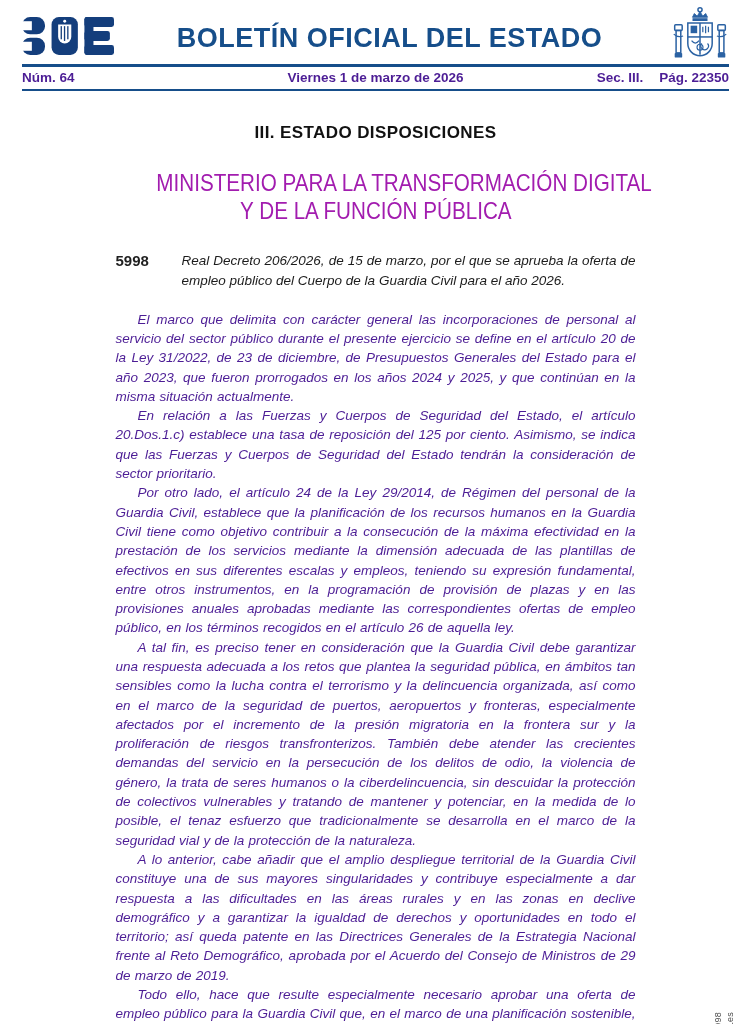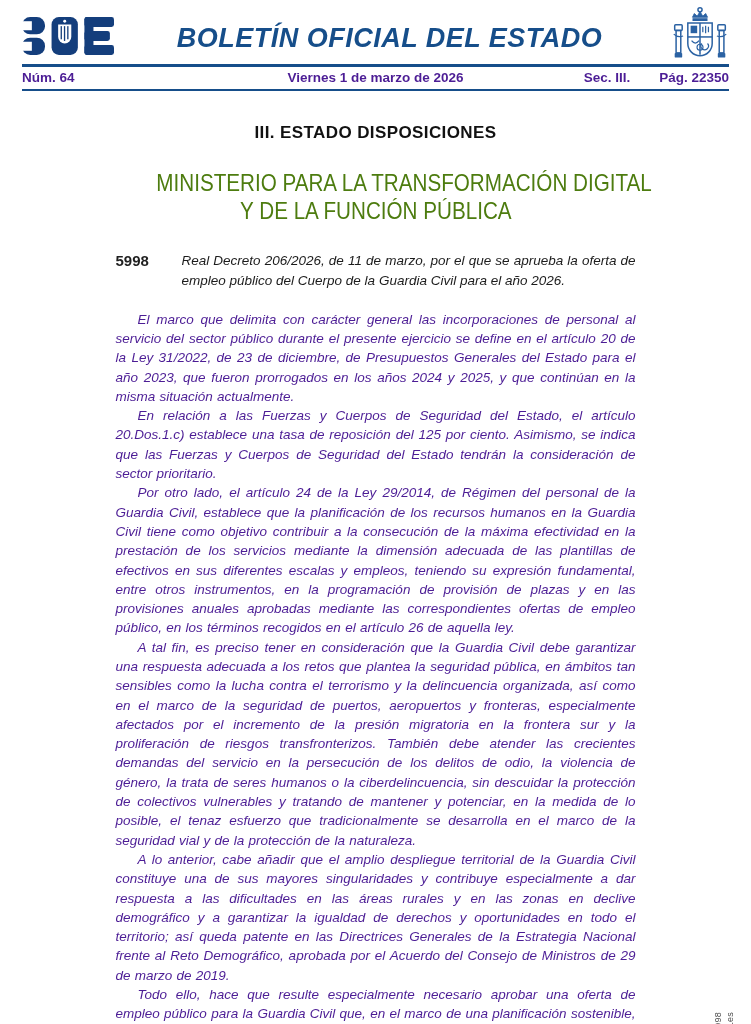--- a/index.html
+++ b/index.html
@@ -4,48 +4,48 @@
 <style>
   html,body{margin:0;padding:0;}
   body{
     width:751px;height:1024px;position:relative;overflow:hidden;
     background:#ffffff;
     font-family:"Liberation Sans","DejaVu Sans",sans-serif;
     color:#1f1f1f;
   }
   .page-header{
     display:flex;align-items:center;
-    padding:14px 22px 0 22px;height:62px;box-sizing:border-box;font-style:italic;
+    padding:14px 22px 0 22px;height:62px;box-sizing:border-box;
   }
   .boe-logo{flex:0 0 auto;}
   .masthead-title{
     flex:1;text-align:center;
     color:#164e8a;font-weight:bold;font-size:27px;letter-spacing:.5px;
     padding-right:6px;
   }
   .escudo{flex:0 0 auto;}
   .rule{border:0;margin:0 22px;background:#164e8a;}
   .rule-thick{height:3px;margin-top:2px;}
   .rule-thin{height:2px;}
   .meta-row{
     display:flex;align-items:center;justify-content:space-between;
     margin:0 22px;padding:3px 0 4px 0;
     color:#4c1d95;font-weight:bold;font-size:13.5px;
   }
   .meta-center{position:absolute;left:0;right:0;text-align:center;pointer-events:none;}
   .meta-row{position:relative;}
-  .meta-right{display:flex;gap:29px;}
+  .meta-right{display:flex;gap:16px;}
   .content{width:520px;margin:0 auto;}
   .section-heading{
     text-align:center;font-weight:bold;font-size:17px;color:#111;
     letter-spacing:.4px;margin-top:32px;
   }
   .ministry-heading{
     text-align:center;margin-top:26px;line-height:1.17;
-    font-size:24px;font-weight:400;color:#4d7c0f;
+    font-size:24px;font-weight:400;color:#a21caf;
   }
   .ministry-heading .squeeze{
     display:inline-block;transform:scaleX(.86);transform-origin:center;
     white-space:nowrap;
   }
   .item-row{display:flex;margin-top:26px;}
   .item-number{flex:0 0 66px;font-weight:bold;font-size:15px;padding-top:1px;}
   .item-summary{
     flex:1;font-style:italic;font-size:13.5px;line-height:1.5;
     text-align:justify;color:#1c1c1c;
@@ -138,21 +138,21 @@
 <main class="content">
   <div class="section-heading">III. ESTADO DISPOSICIONES</div>
 
   <div class="ministry-heading">
     <span class="squeeze">MINISTERIO PARA LA TRANSFORMACIÓN DIGITAL</span><br>
     <span class="squeeze">Y DE LA FUNCIÓN PÚBLICA</span>
   </div>
 
   <div class="item-row">
     <span class="item-number">5998</span>
-    <span class="item-summary">Real Decreto 206/2026, de 11 de marzo, por el que se aprueba la oferta de empleo público del Cuerpo de la Guardia Civil para el año 2026.</span>
+    <span class="item-summary">Real Decreto 206/2026, de 15 de marzo, por el que se aprueba la oferta de empleo público del Cuerpo de la Guardia Civil para el año 2026.</span>
   </div>
 
   <div class="paragraphs">
       <p class="body-par">El marco que delimita con carácter general las incorporaciones de personal al servicio del sector público durante el presente ejercicio se define en el artículo 20 de la Ley 31/2022, de 23 de diciembre, de Presupuestos Generales del Estado para el año 2023, que fueron prorrogados en los años 2024 y 2025, y que continúan en la misma situación actualmente.</p>
       <p class="body-par">En relación a las Fuerzas y Cuerpos de Seguridad del Estado, el artículo 20.Dos.1.c) establece una tasa de reposición del 125 por ciento. Asimismo, se indica que las Fuerzas y Cuerpos de Seguridad del Estado tendrán la consideración de sector prioritario.</p>
       <p class="body-par">Por otro lado, el artículo 24 de la Ley 29/2014, de Régimen del personal de la Guardia Civil, establece que la planificación de los recursos humanos en la Guardia Civil tiene como objetivo contribuir a la consecución de la máxima efectividad en la prestación de los servicios mediante la dimensión adecuada de las plantillas de efectivos en sus diferentes escalas y empleos, teniendo su expresión fundamental, entre otros instrumentos, en la programación de provisión de plazas y en las provisiones anuales aprobadas mediante las correspondientes ofertas de empleo público, en los términos recogidos en el artículo 26 de aquella ley.</p>
       <p class="body-par">A tal fin, es preciso tener en consideración que la Guardia Civil debe garantizar una respuesta adecuada a los retos que plantea la seguridad pública, en ámbitos tan sensibles como la lucha contra el terrorismo y la delincuencia organizada, así como en el marco de la seguridad de puertos, aeropuertos y fronteras, especialmente afectados por el incremento de la presión migratoria en la frontera sur y la proliferación de riesgos transfronterizos. También debe atender las crecientes demandas del servicio en la persecución de los delitos de odio, la violencia de género, la trata de seres humanos o la ciberdelincuencia, sin descuidar la protección de colectivos vulnerables y tratando de mantener y potenciar, en la medida de lo posible, el tenaz esfuerzo que tradicionalmente se desarrolla en el marco de la seguridad vial y de la protección de la naturaleza.</p>
       <p class="body-par">A lo anterior, cabe añadir que el amplio despliegue territorial de la Guardia Civil constituye una de sus mayores singularidades y contribuye especialmente a dar respuesta a las dificultades en las áreas rurales y en las zonas en declive demográfico y a garantizar la igualdad de derechos y oportunidades en todo el territorio; así queda patente en las Directrices Generales de la Estrategia Nacional frente al Reto Demográfico, aprobada por el Acuerdo del Consejo de Ministros de 29 de marzo de 2019.</p>
       <p class="body-par">Todo ello, hace que resulte especialmente necesario aprobar una oferta de empleo público para la Guardia Civil que, en el marco de una planificación sostenible, equilibre el esfuerzo de optimización de personal con la incorporación de nuevos efectivos, sin perjuicio de las plazas correspondientes al acceso directo a la Escala de Oficiales que se aprueben conjuntamente con la provisión anual de plazas de las Fuerzas Armadas.</p>
     </div>

